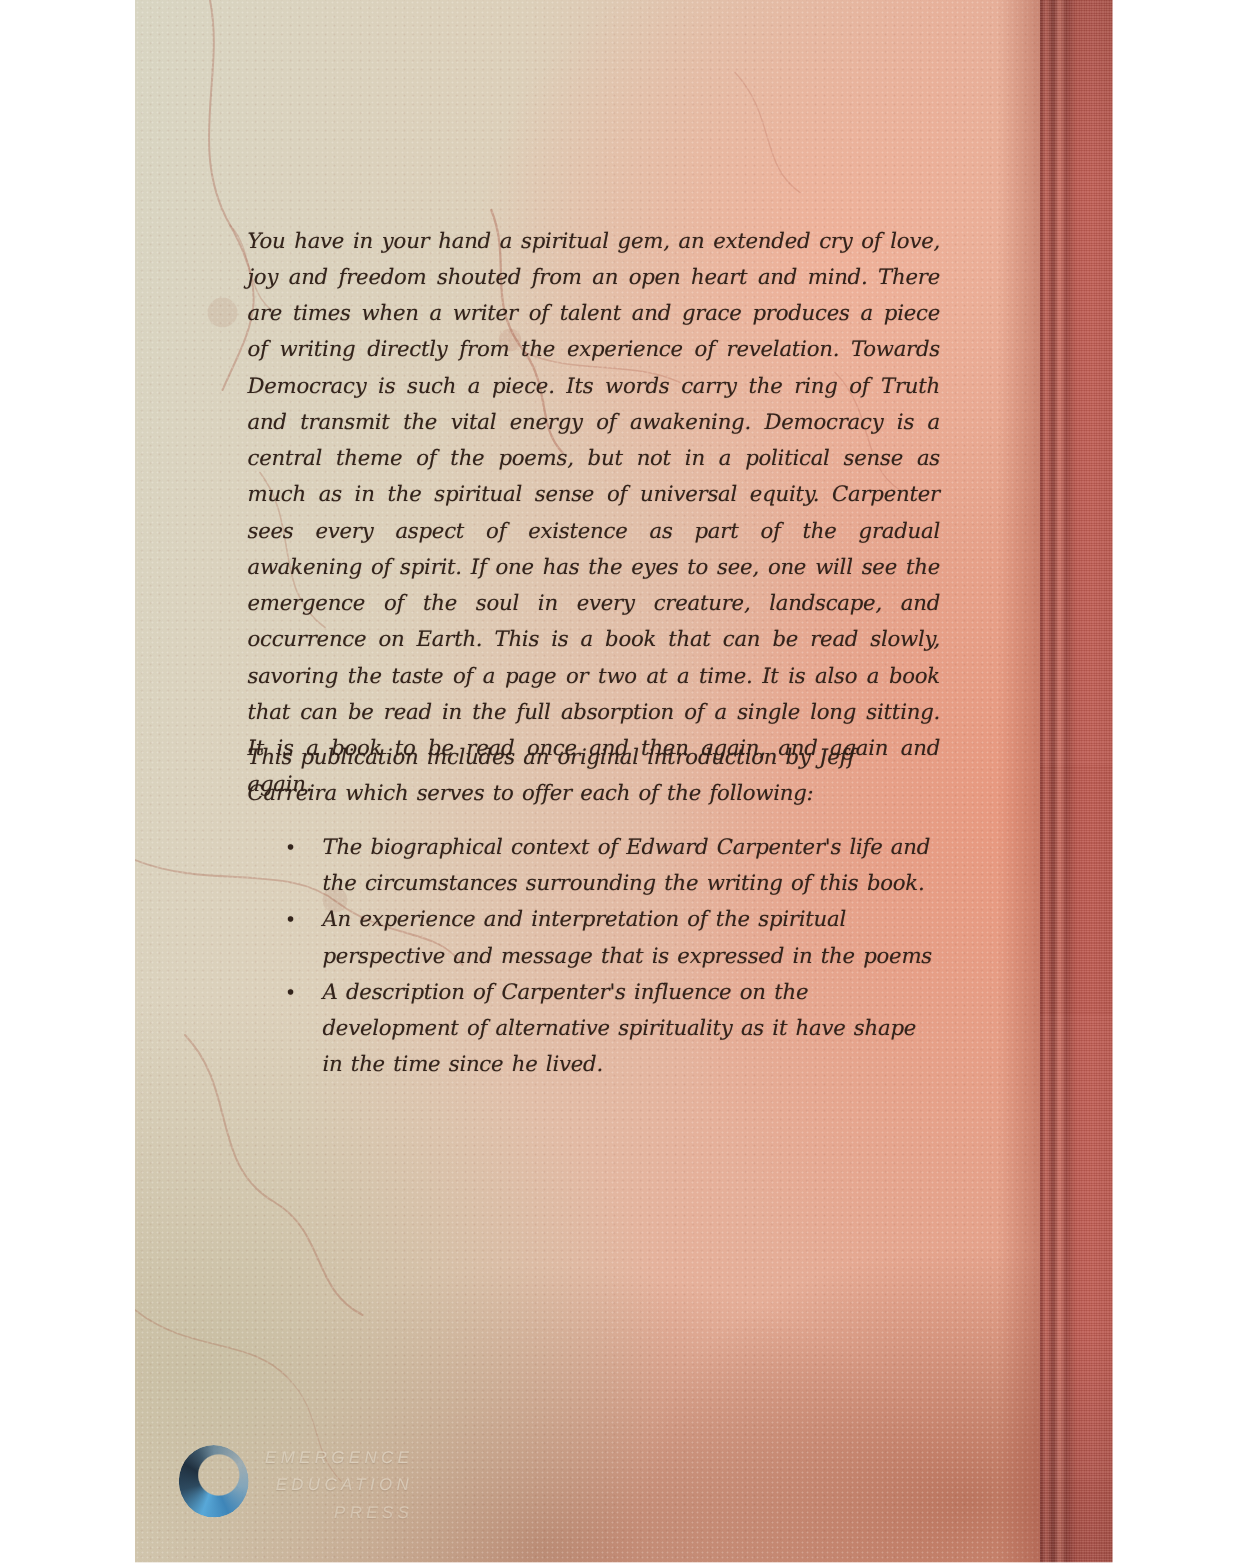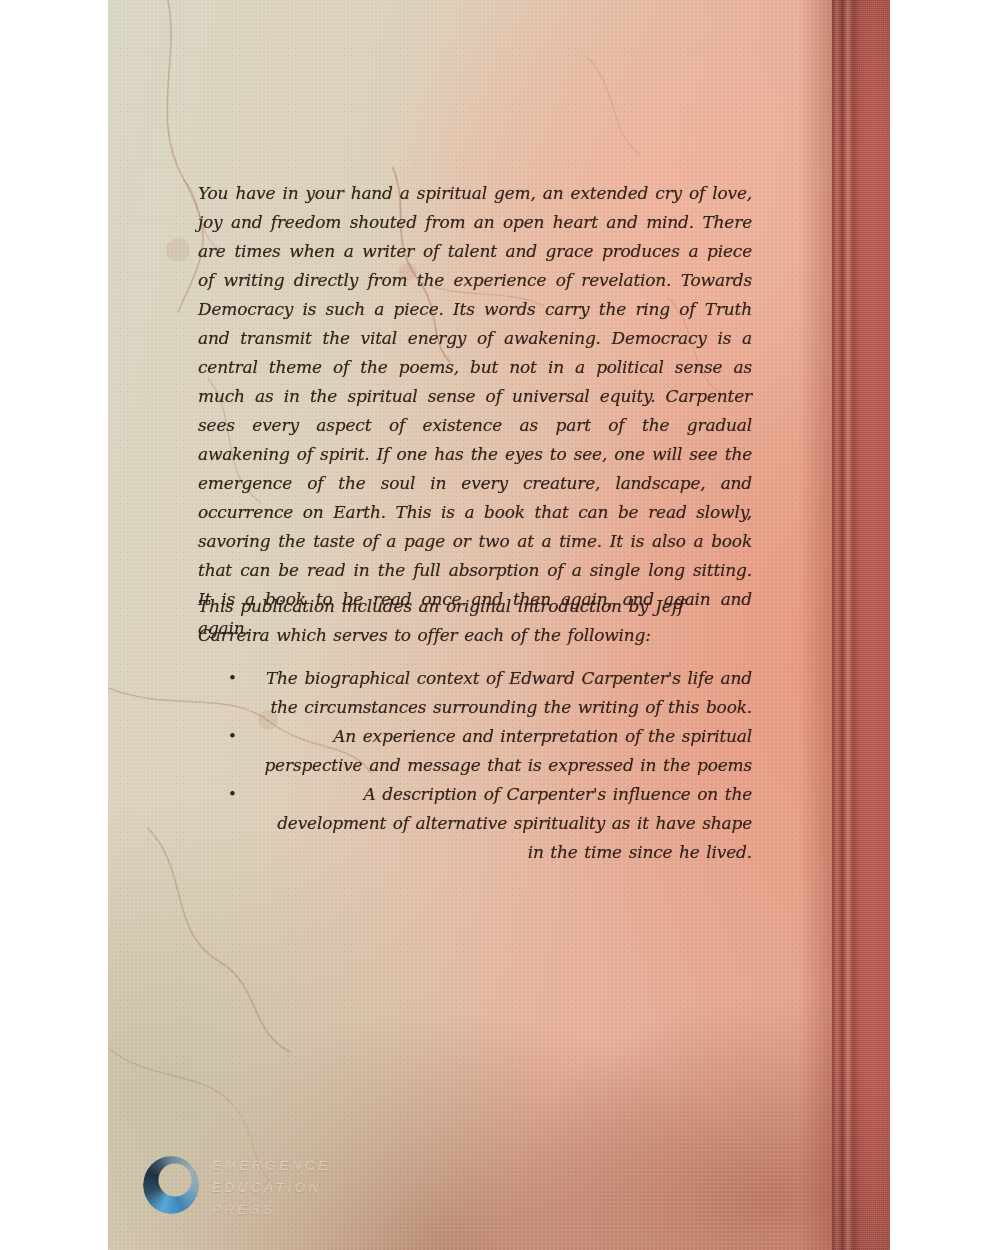--- a/index.html
+++ b/index.html
@@ -77,25 +77,25 @@
   }
   .bullets {
     position: absolute; left: 120px; top: 664px; width: 524px;
     margin: 0; padding: 0; list-style: none;
   }
   .bullet { display: flex; align-items: flex-start; }
   .bullet .dot {
     flex: 0 0 30px;
     font-size: 15px;
   }
-  .bullet .btxt { flex: 1 1 auto; text-align: right; }
+  .bullet .btxt { flex: 1 1 auto; }
   
   .publisher {
     position: absolute; left: 35px; top: 1152px;
-    display: flex; align-items: flex-start;
+    display: flex; align-items: flex-start; text-align: right;
   }
   .ring {
     width: 56px; height: 58px;
     margin-top: 4px;
     border-radius: 50%;
     background: conic-gradient(from 0deg,
       #6e8a9a 0deg, #9fadb2 55deg, #84a6ba 100deg,
       #3e85b8 155deg, #58a8d8 200deg, #2d4a60 255deg,
       #20303f 300deg, #3d5668 332deg, #6e8a9a 360deg);
     -webkit-mask: radial-gradient(circle at 32px 24px, transparent 16px, #000 17px);

